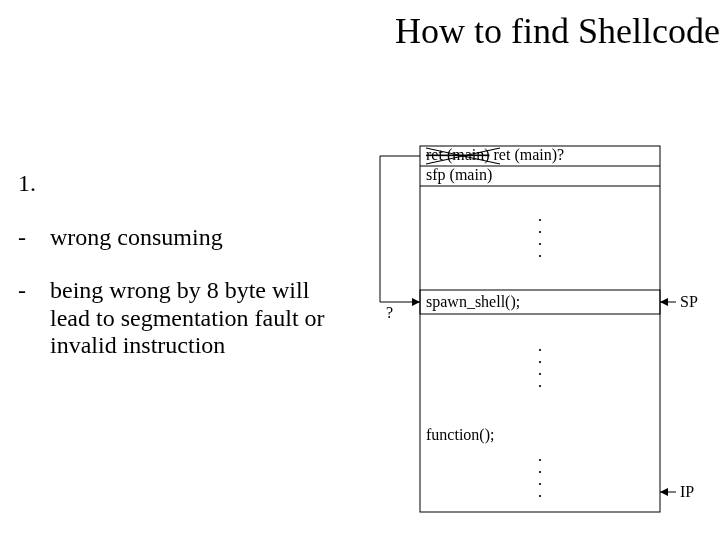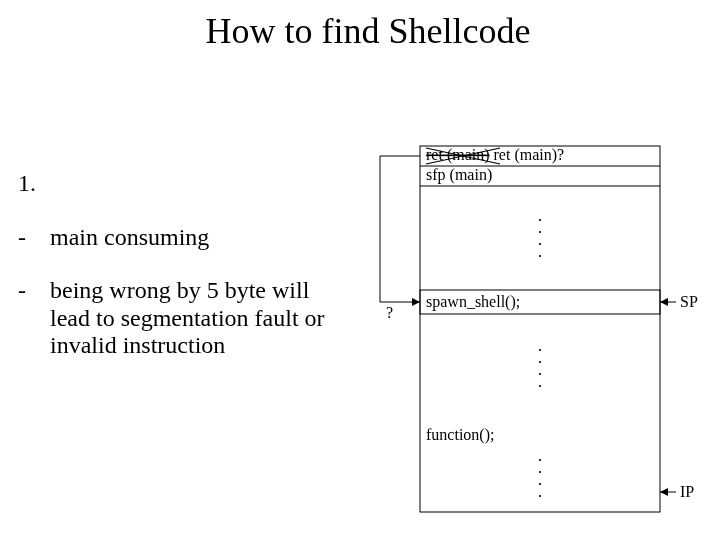--- a/index.html
+++ b/index.html
@@ -1,42 +1,42 @@
 <!DOCTYPE html>
 <html><head>
 <meta charset="utf-8">
 <style>
   * { box-sizing: border-box; margin: 0; padding: 0; }
   html, body { width: 720px; height: 540px; background: #fff; font-family: "Times New Roman", Times, serif; color: #000; }
   .slide { position: relative; width: 720px; height: 540px; }
-  .title { position: absolute; top: 10px; left: 0; right: 0; text-align: center; font-size: 36px; padding-left: 16px; }
+  .title { position: absolute; top: 10px; left: 0; right: 0; text-align: right; font-size: 36px; padding-left: 16px; }
   .content { position: absolute; top: 170px; left: 18px; width: 330px; font-size: 24px; line-height: 1.15; }
   .item { display: flex; margin-bottom: 26px; }
   .bullet-num { width: 32px; flex-shrink: 0; }
   .bullet-dash { width: 32px; flex-shrink: 0; }
   .bullet-text { }
   .diagram { position: absolute; top: 140px; left: 360px; width: 340px; height: 380px; }
 </style>
 </head>
 <body>
 
 <div class="slide">
   <div class="title">How to find Shellcode</div>
 
   <div class="content">
     <div class="item">
       <span class="bullet-num">1.</span>
     </div>
     <div class="item">
       <span class="bullet-dash">-</span>
-      <span class="bullet-text">main consuming</span>
+      <span class="bullet-text">wrong consuming</span>
     </div>
     <div class="item">
       <span class="bullet-dash">-</span>
-      <span class="bullet-text">being wrong by 5 byte will lead to segmentation fault or invalid instruction</span>
+      <span class="bullet-text">being wrong by 8 byte will lead to segmentation fault or invalid instruction</span>
     </div>
   </div>
 
   <div class="diagram">
     <svg width="340" height="380" viewBox="0 0 340 380">
 
       <rect x="60" y="6" width="240" height="366" fill="none" stroke="#000" stroke-width="1"></rect>
 
       <line x1="60" y1="26" x2="300" y2="26" stroke="#000" stroke-width="1"></line>
       <line x1="60" y1="46" x2="300" y2="46" stroke="#000" stroke-width="1"></line>

